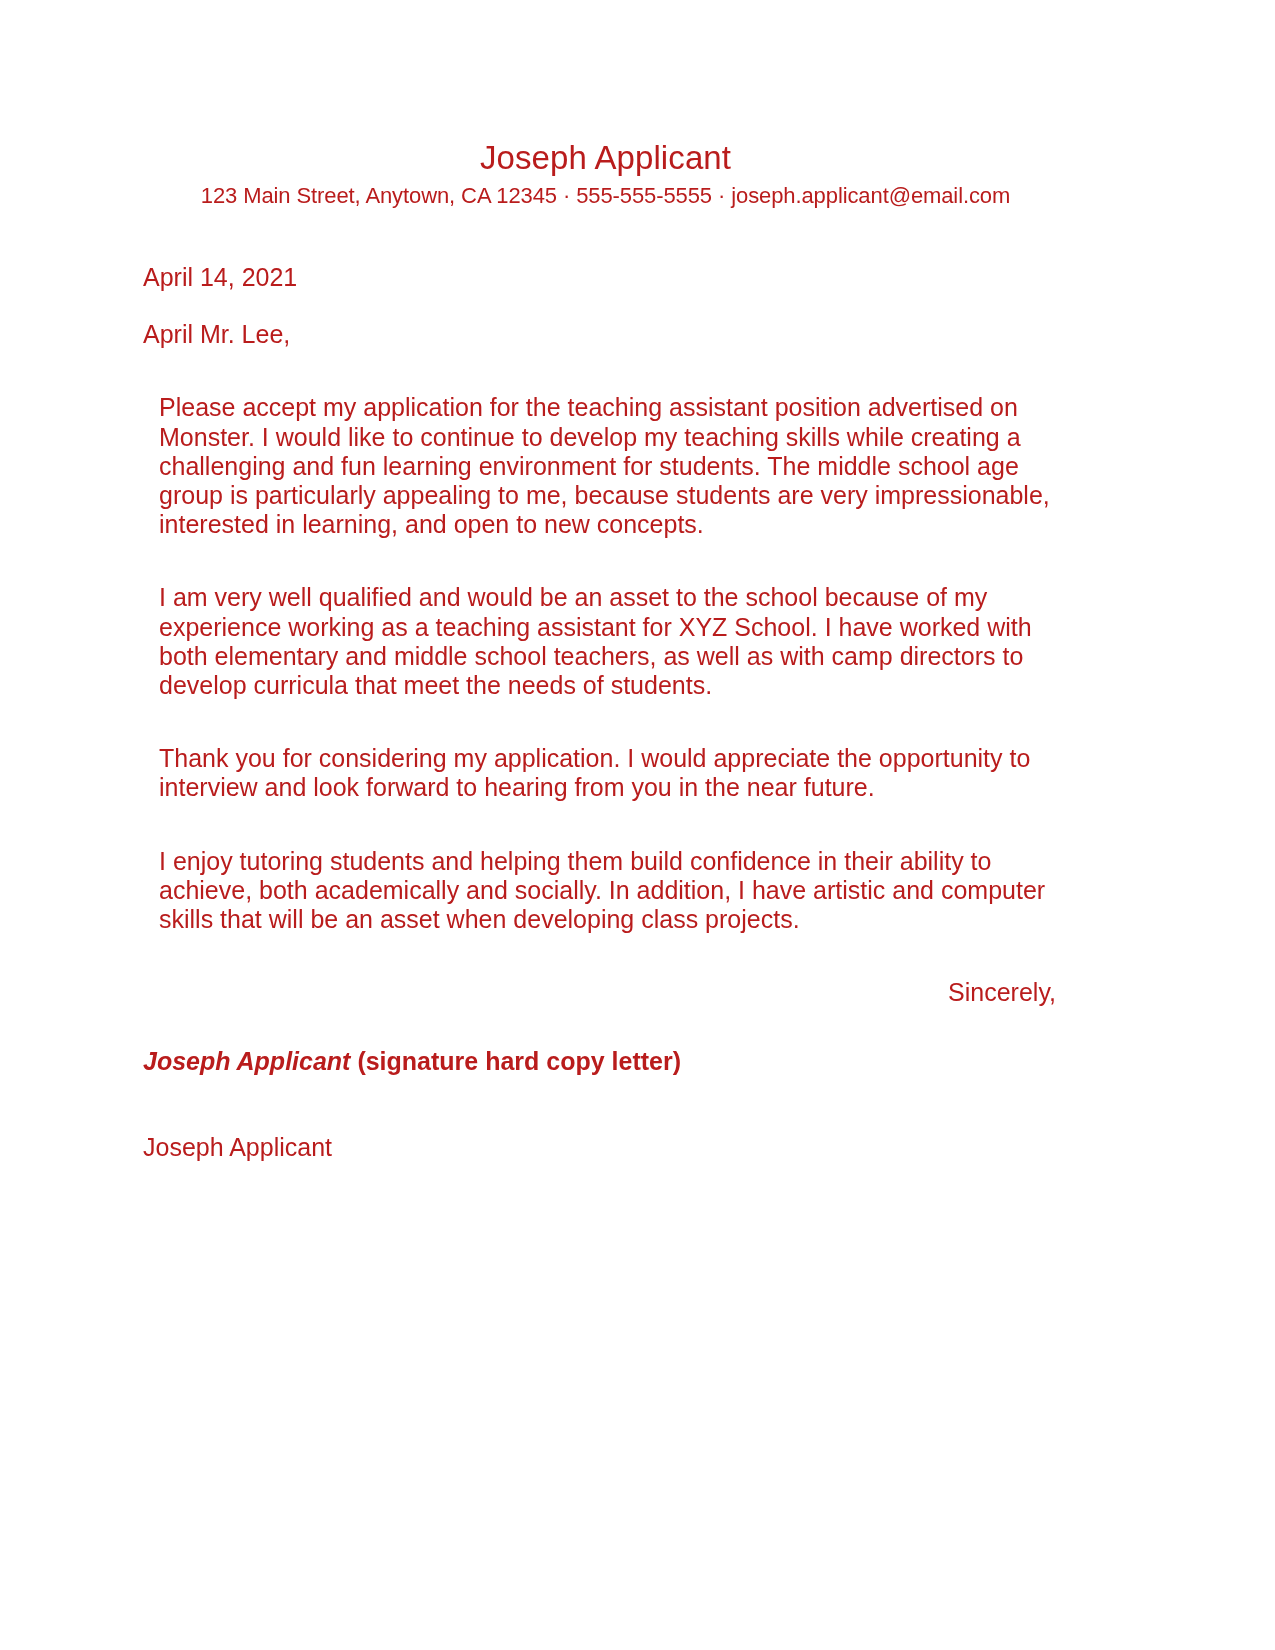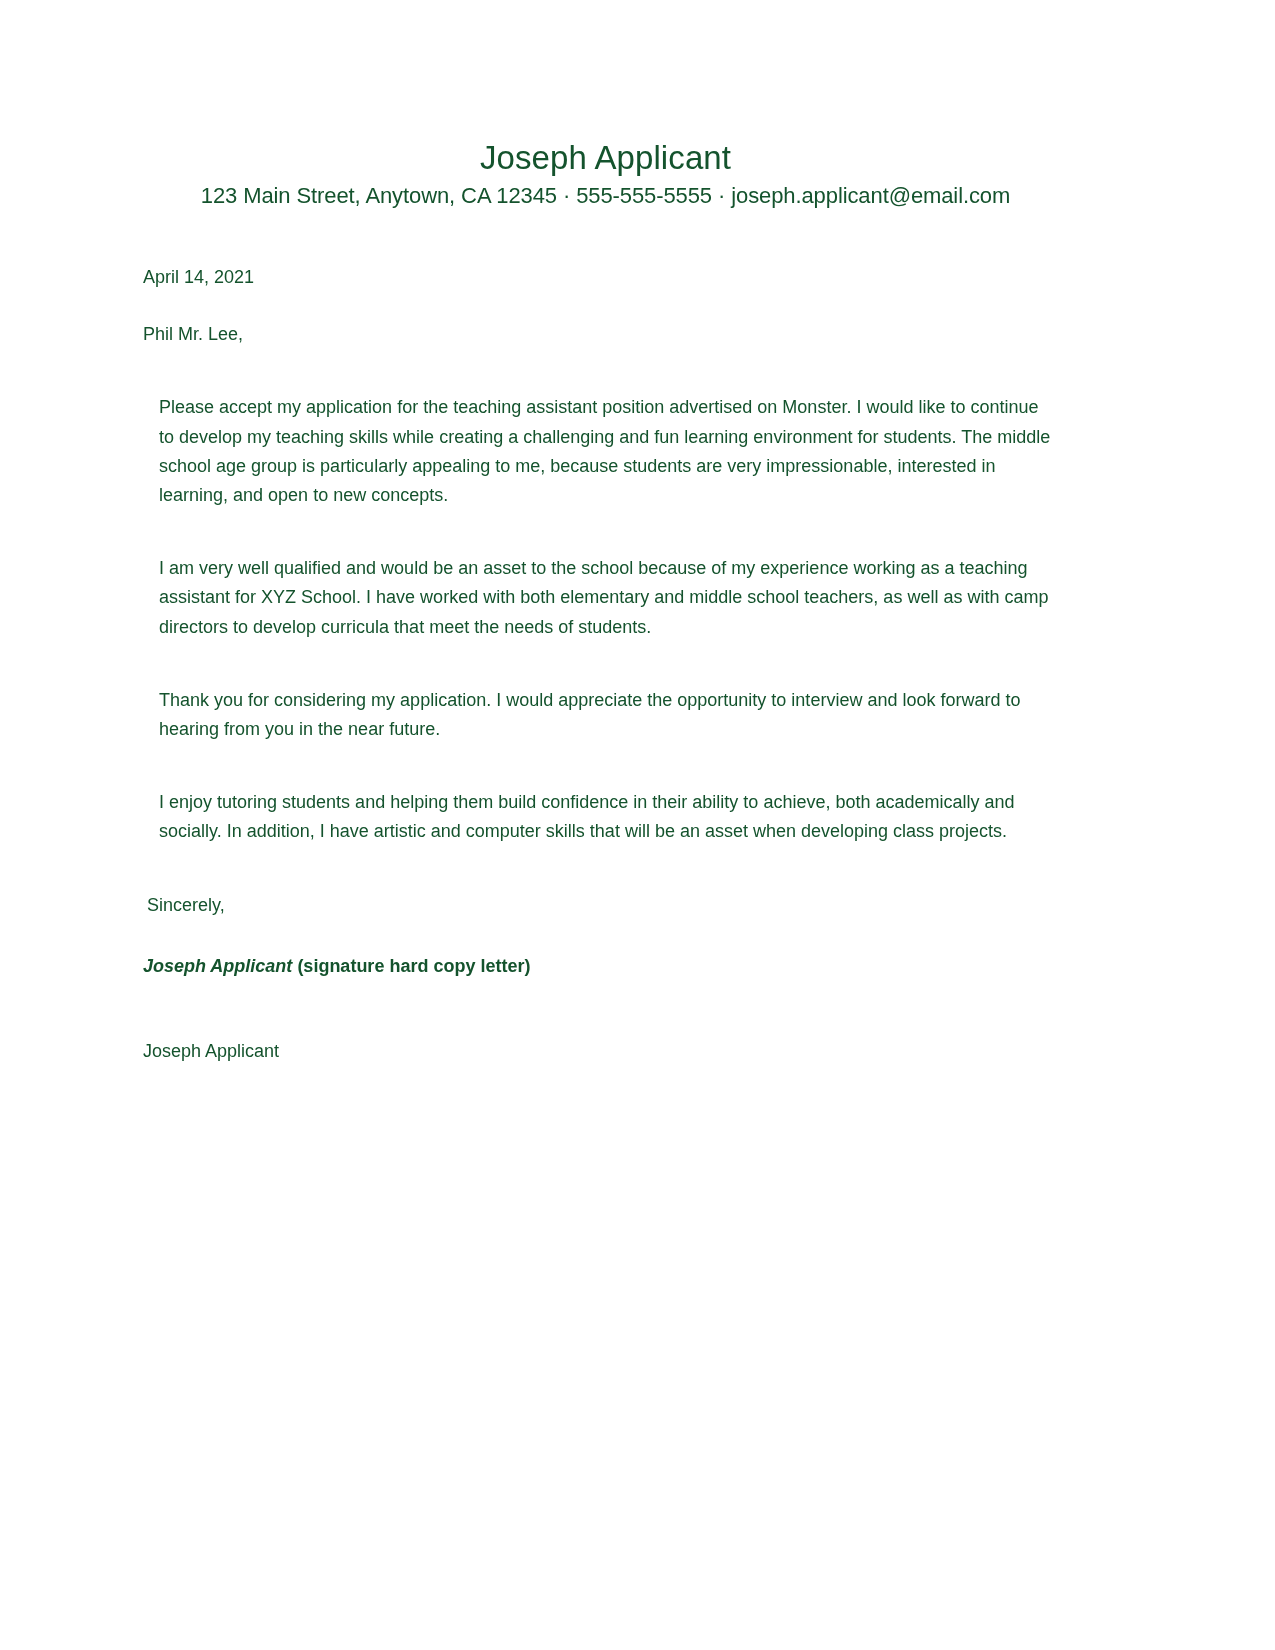--- a/index.html
+++ b/index.html
@@ -6,21 +6,21 @@
     margin: 0;
     padding: 0;
     background: #ffffff;
   }
   .page {
     position: relative;
     width: 1275px;
     height: 1650px;
     margin: 0 auto;
     background: #ffffff;
-    color: #14532d;
+    color: #b91c1c;
     font-family: "Liberation Sans", sans-serif;
     overflow: hidden;
     box-sizing: border-box;
   }
   .content {
     position: absolute;
     left: 143px;
     top: 0;
     width: 925px;
   }
@@ -37,21 +37,21 @@
     padding: 0;
   }
   .letterhead-contact {
     font-size: 22px;
     line-height: 26px;
     margin: 5px 0 0 0;
     letter-spacing: -0.1px;
   }
   .body-block {
     margin-top: 54px;
-    font-size: 18px;
+    font-size: 25px;
     line-height: 29.2px;
   }
   .date-line {
     margin: 0;
   }
   .address-block {
     margin: 0;
     padding-top: 29px;
   }
   .address-block .addr-line {
@@ -61,22 +61,23 @@
   .salutation {
     margin: 0;
     padding-top: 28px;
   }
   .para {
     margin: 16px;
     padding-top: 28px;
     text-align: left;
   }
   .closing {
-    margin: 4px;
+    margin: 12px;
     padding-top: 28px;
+    text-align: right;
   }
   .signature-line {
     margin: 0;
     padding-top: 28px;
     font-weight: bold;
   }
   .signature-name {
     font-style: italic;
   }
   .typed-name {
@@ -93,21 +94,21 @@
     <div class="letterhead">
       <div class="letterhead-name">Joseph Applicant</div>
       <div class="letterhead-contact">123 Main Street, Anytown, CA 12345 · 555-555-5555 · joseph.applicant@email.com</div>
     </div>
 
     <div class="body-block">
 
       <div class="date-line">April 14, 2021</div>
 
 
-      <div class="salutation">Phil Mr. Lee,</div>
+      <div class="salutation">April Mr. Lee,</div>
 
       <p class="para">Please accept my application for the teaching assistant position advertised on Monster. I would like to continue to develop my teaching skills while creating a challenging and fun learning environment for students. The middle school age group is particularly appealing to me, because students are very impressionable, interested in learning, and open to new concepts.</p>
 
       <p class="para">I am very well qualified and would be an asset to the school because of my experience working as a teaching assistant for XYZ School. I have worked with both elementary and middle school teachers, as well as with camp directors to develop curricula that meet the needs of students.</p>
 
       <p class="para">Thank you for considering my application. I would appreciate the opportunity to interview and look forward to hearing from you in the near future.</p>
 
       <p class="para">I enjoy tutoring students and helping them build confidence in their ability to achieve, both academically and socially. In addition, I have artistic and computer skills that will be an asset when developing class projects.</p>
 
       <div class="closing">Sincerely,</div>

